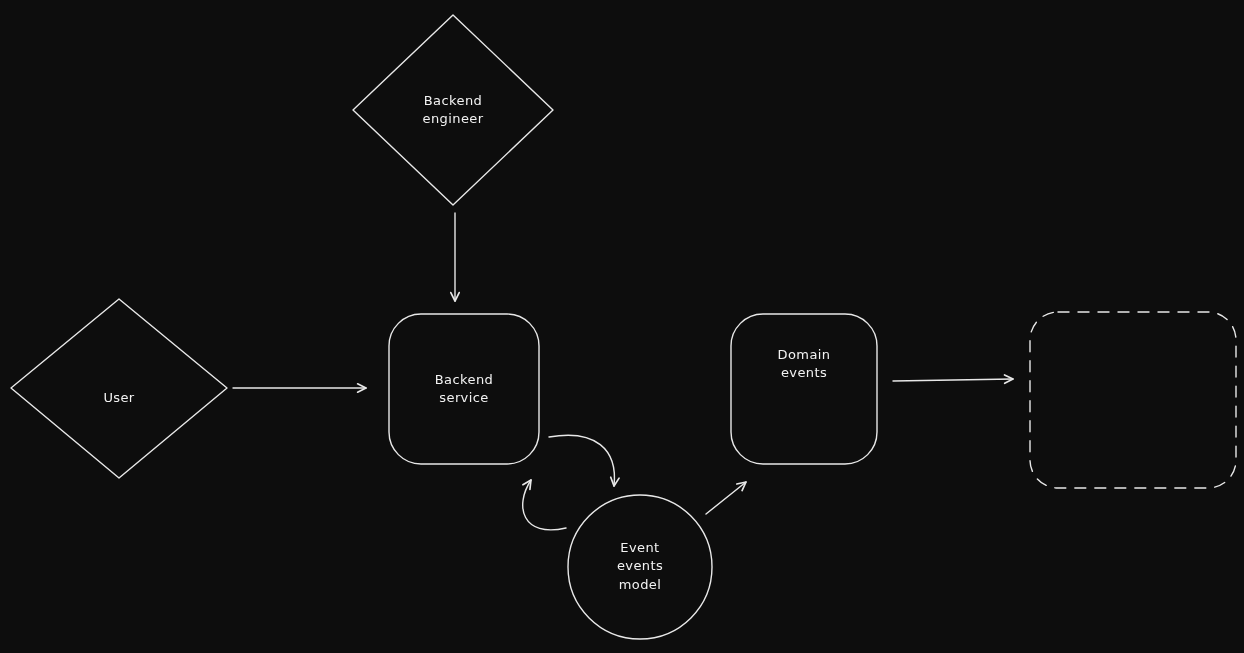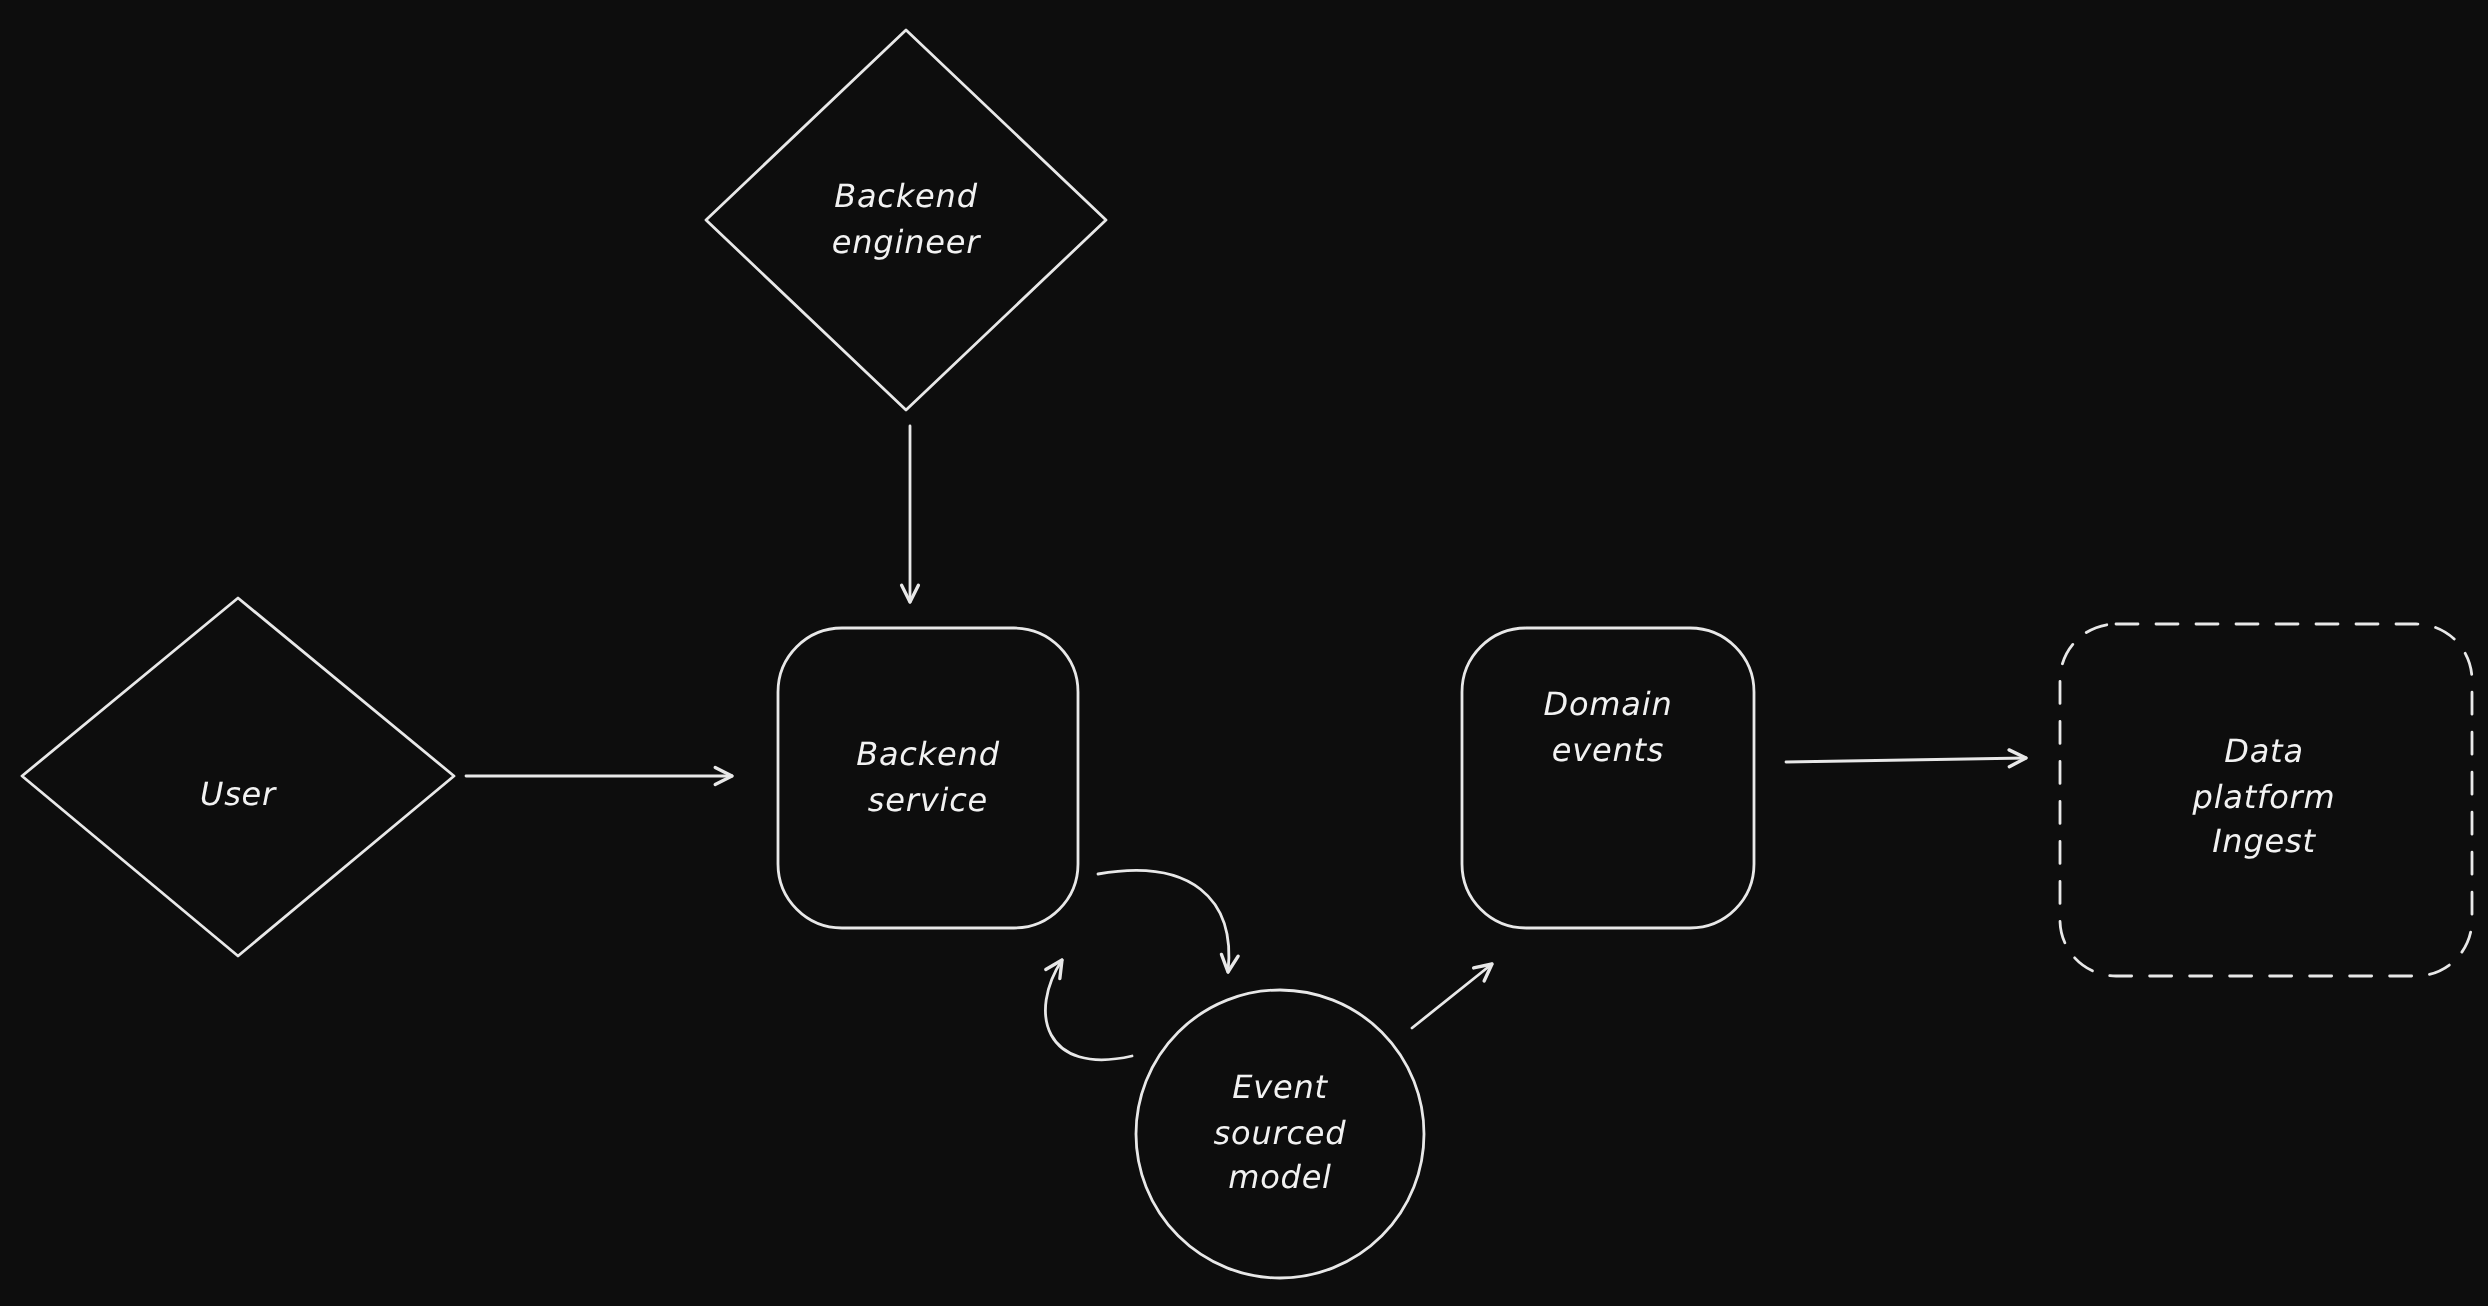--- a/index.html
+++ b/index.html
@@ -32,28 +32,27 @@
   .edge {
     fill: none;
     stroke: #e8e8e8;
     stroke-width: 1.4;
     stroke-linecap: round;
   }
   .node-label {
     position: absolute;
     transform: translate(-50%, -50%);
     color: #f2f2f2;
-    font-size: 16px;
+    font-size: 13px;
     line-height: 1.42;
     letter-spacing: 0.4px;
     text-align: center;
     white-space: pre-line;
     pointer-events: none;
     user-select: none;
-    font-style: italic;
   }
 </style>
 </head>
 <body>
 
 <div class="canvas">
 
   <svg width="1244" height="653" viewBox="0 0 1244 653">
     <defs>
       <marker id="arrowhead" viewBox="0 0 12 12" refX="10" refY="6" markerWidth="9" markerHeight="9" orient="auto-start-reverse">
@@ -88,22 +87,20 @@
 
   <div class="node-label" style="left:453px; top:110px;">Backend
 engineer</div>
 
   <div class="node-label" style="left:119px; top:398px;text-align:center;">User</div>
 
   <div class="node-label" style="left:464px; top:389px;">Backend
 service</div>
 
   <div class="node-label" style="left:640px; top:567px;">Event
-sourced
+events
 model</div>
 
   <div class="node-label" style="left:804px; top:364px;">Domain
 events</div>
 
-  <div class="node-label" style="left:1132px; top:399px;">Data platform
-Ingest</div>
 
 </div>
 
 </body></html>

